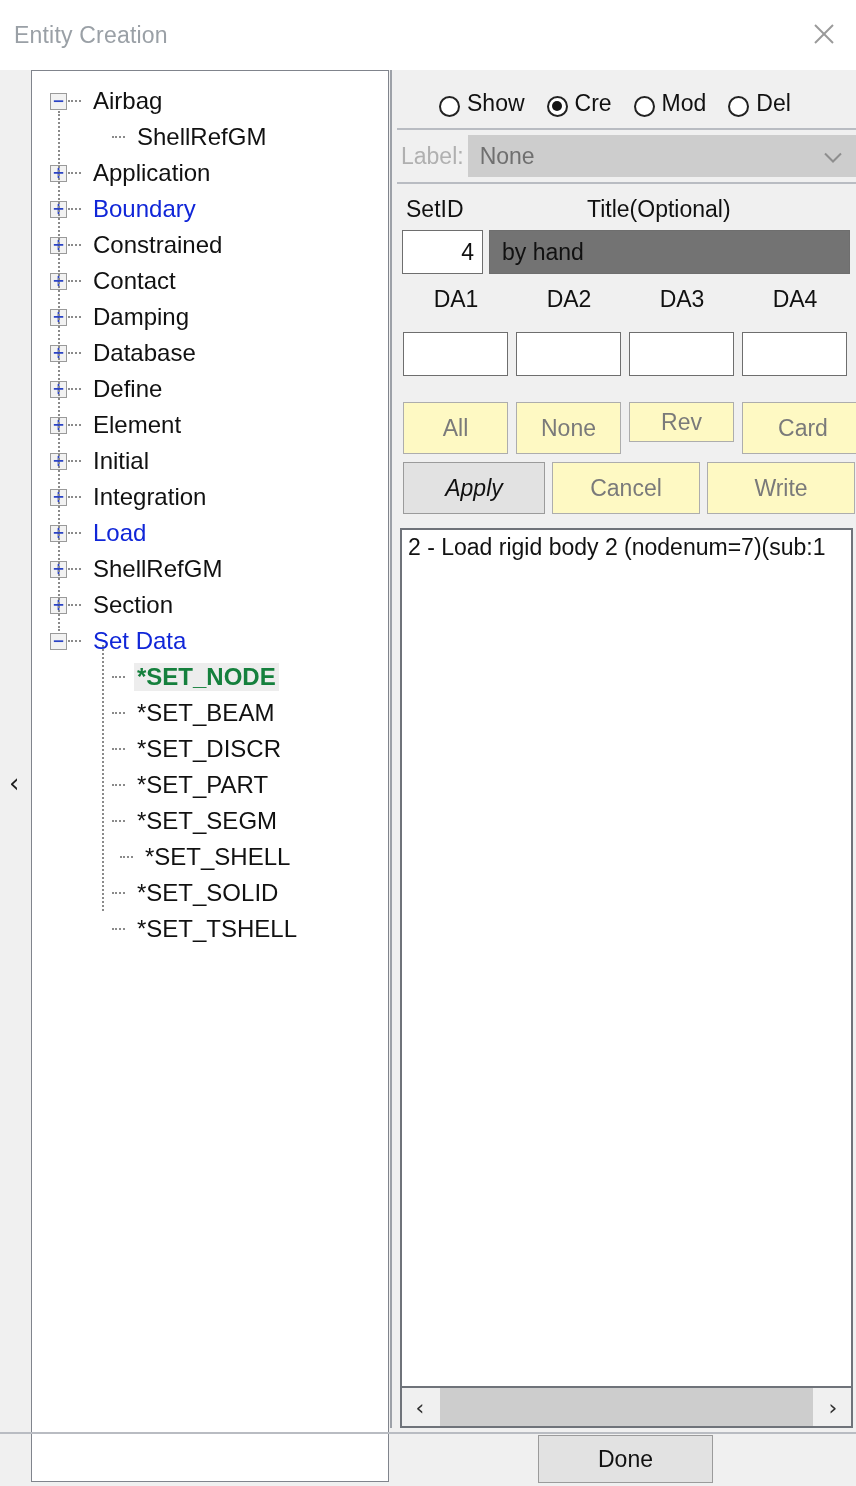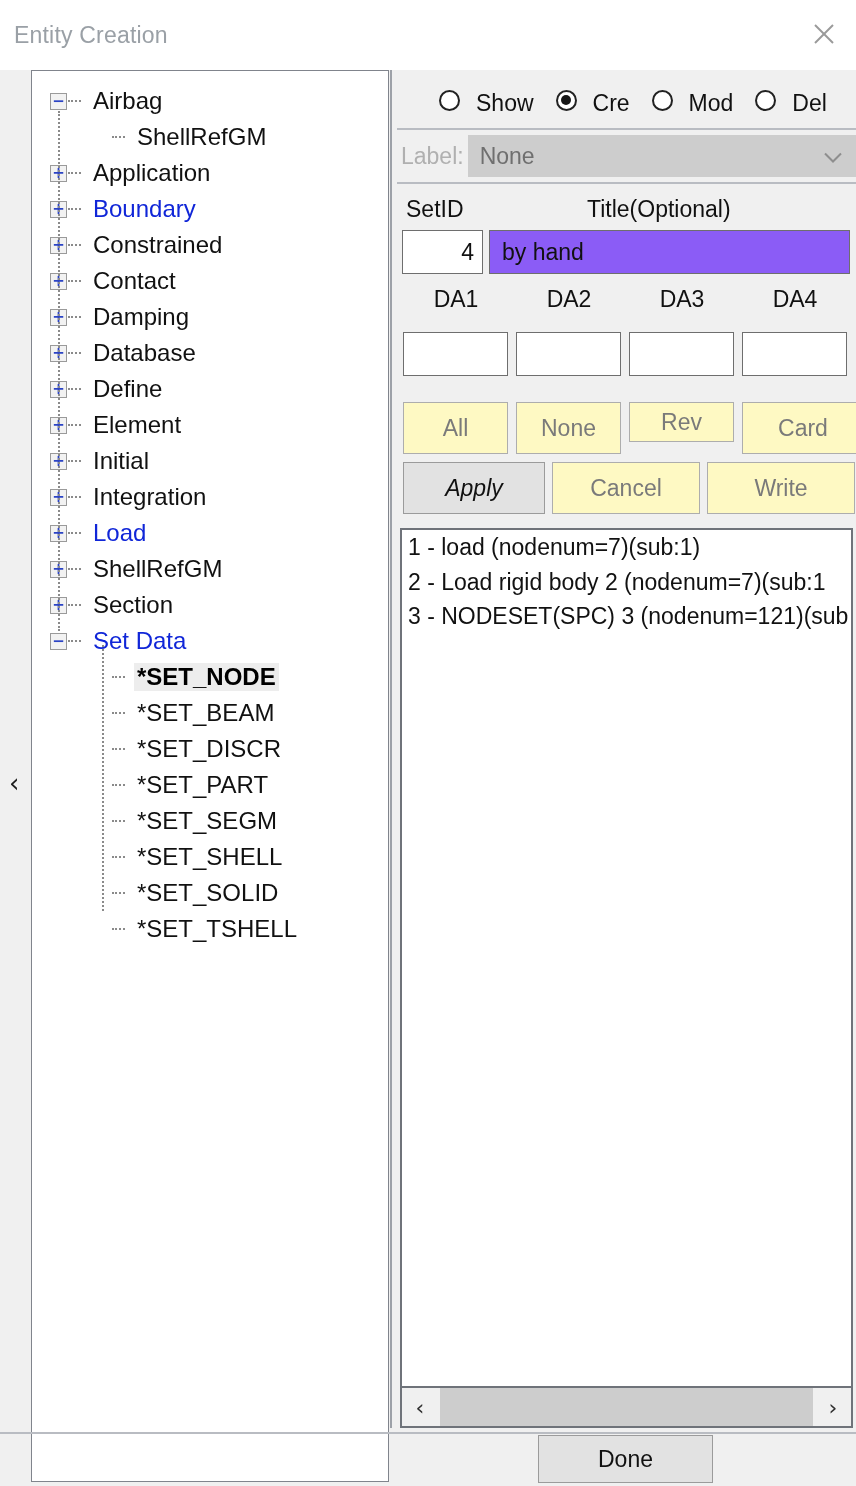--- a/index.html
+++ b/index.html
@@ -115,21 +115,21 @@
   }
   .tlabel {
     font-size: 24px;
     color: #111111;
     margin-left: 8px;
     padding: 0 3px;
   }
   .tlabel.blue { color: #1026d8; }
   .tlabel.sel {
     background: #ededed;
-    color: #000000;
+    color: #15803d;
     font-weight: 700;
   }
   
   .rail {
     position: absolute;
     width: 0;
     border-left: 2px dotted #8a8a8a;
   }
 
   
@@ -157,22 +157,22 @@
     left: 0; top: 12px;
     width: 459px; height: 42px;
     display: flex;
     align-items: center;
     padding-left: 42px;
     box-sizing: border-box;
     gap: 22px;
   }
   .radio-item {
     display: flex;
-    align-items: flex-start;
-    gap: 16px;
+    align-items: flex-end;
+    gap: 7px;
     cursor: pointer;
   }
   .radio-mark {
     width: 21px; height: 21px;
     border-radius: 50%;
     border: 2px solid #222222;
     background: #ffffff;
     box-sizing: border-box;
     position: relative;
     flex: 0 0 auto;
@@ -251,21 +251,21 @@
     padding: 0 8px;
     color: #111;
     line-height: 42px;
     cursor: text;
   }
   #title-input {
     position: absolute;
     left: 92px; top: 160px;
     width: 361px; height: 44px;
     border: 1px solid #6e6e6e;
-    background: #8b5cf6;
+    background: #737373;
     box-sizing: border-box;
     font-size: 23px;
     padding: 0 12px;
     color: #111;
     line-height: 42px;
     cursor: text;
   }
 
   
   .da-head {
@@ -545,21 +545,21 @@
           <div style="width: 17px; flex: 0 0 auto;"></div>
           <div class="dots"></div>
           <div class="tlabel">*SET_PART</div>
         </div>
         <div class="tnode" style="position: absolute; left: 0px; top: 732px; width: 100%;">
           <div style="width: 62px; flex: 0 0 auto;"></div>
           <div style="width: 17px; flex: 0 0 auto;"></div>
           <div class="dots"></div>
           <div class="tlabel">*SET_SEGM</div>
         </div>
-        <div class="tnode" style="position: absolute; left: 0px; top: 768px; width: 100%;">
+        <div class="tnode" style="position: absolute; left: 8px; top: 768px; width: 100%;">
           <div style="width: 62px; flex: 0 0 auto;"></div>
           <div style="width: 17px; flex: 0 0 auto;"></div>
           <div class="dots"></div>
           <div class="tlabel">*SET_SHELL</div>
         </div>
         <div class="tnode" style="position: absolute; left: 0px; top: 804px; width: 100%;">
           <div style="width: 62px; flex: 0 0 auto;"></div>
           <div style="width: 17px; flex: 0 0 auto;"></div>
           <div class="dots"></div>
           <div class="tlabel">*SET_SOLID</div>
@@ -639,23 +639,21 @@
         <div class="btn" style="left: 345px; top: 332px; width: 122px; height: 52px;">Card</div>
       </div>
 
     <div id="act-buttons">
         <div class="btn enabled" style="left: 6px; top: 392px; width: 142px; height: 52px; font-style: italic;">Apply</div>
         <div class="btn" style="left: 155px; top: 392px; width: 148px; height: 52px;">Cancel</div>
         <div class="btn" style="left: 310px; top: 392px; width: 148px; height: 52px;">Write</div>
       </div>
 
     <div id="listbox">
-        <div class="listitem">1 - load (nodenum=7)(sub:1)</div>
         <div class="listitem">2 - Load rigid body 2 (nodenum=7)(sub:1</div>
-        <div class="listitem">3 - NODESET(SPC) 3 (nodenum=121)(sub</div>
       </div>
 
     <div id="hscroll">
       <div class="sbtn">‹</div>
       <div id="sthumb"></div>
       <div class="sbtn">›</div>
     </div>
   </div>
 
   <div id="done-divider"></div>

